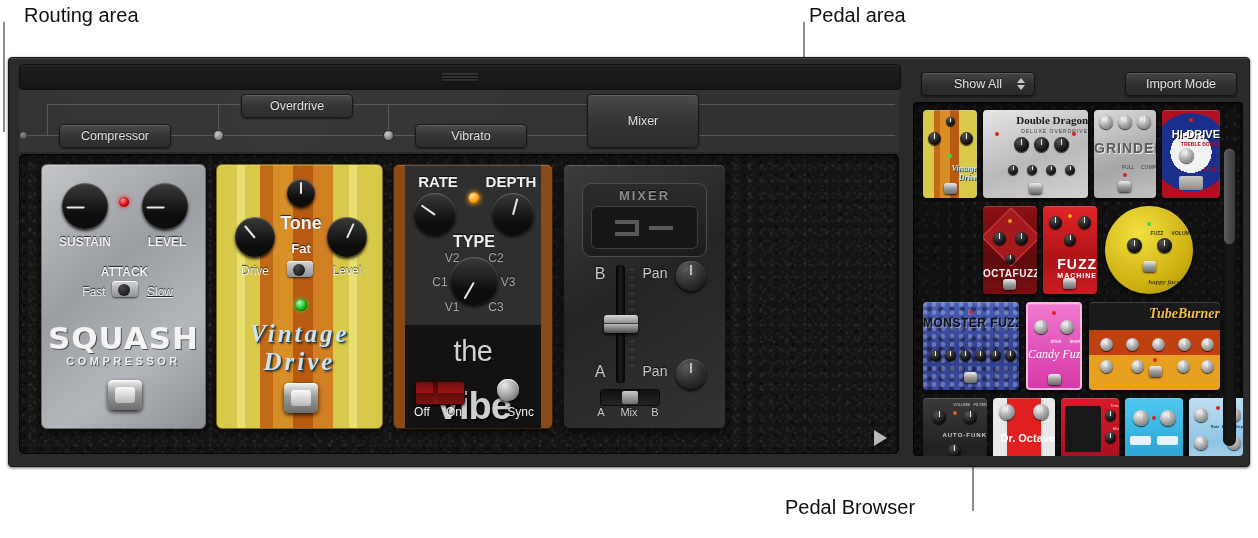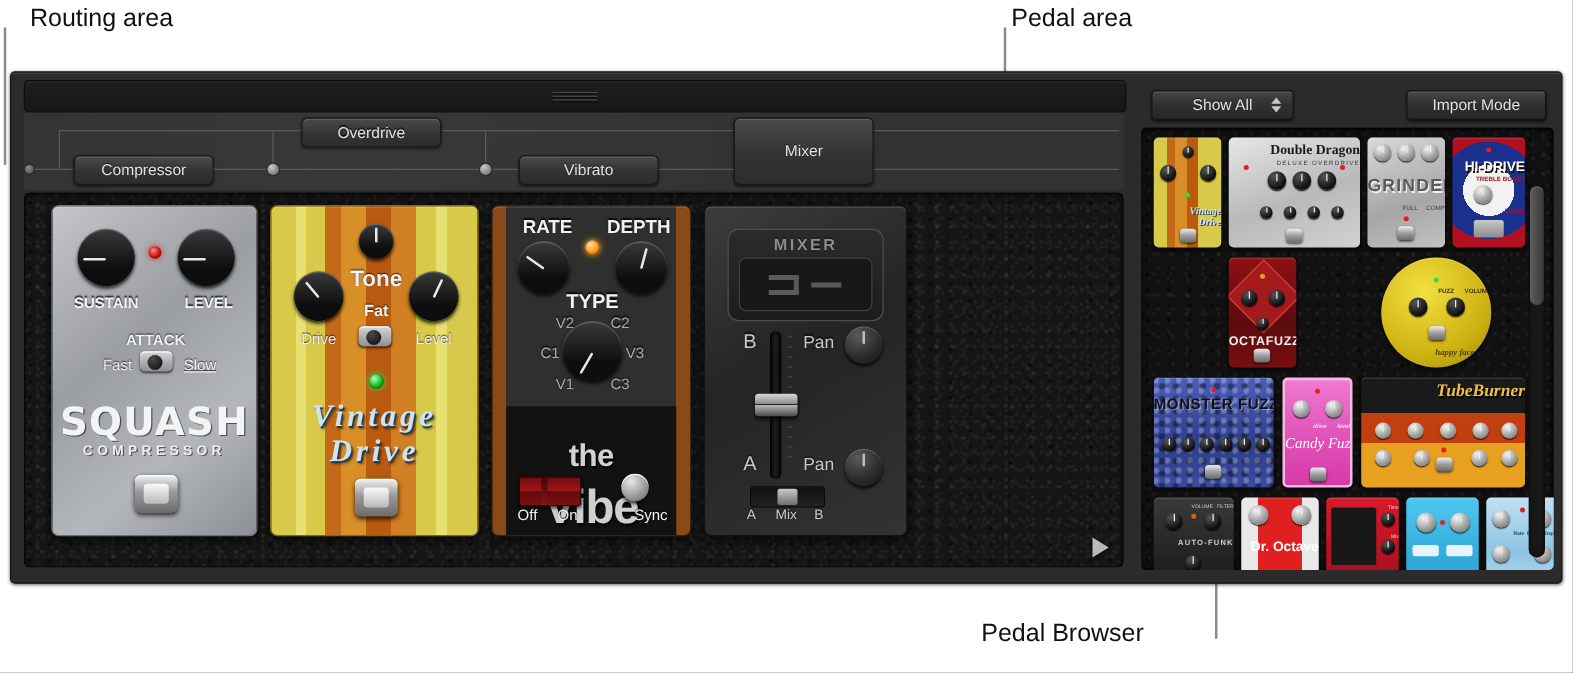--- a/index.html
+++ b/index.html
@@ -163,22 +163,22 @@
     text-shadow:1px 1px 0 #1d4054,2px 2px 2px rgba(0,0,0,.55);}
 
   
   #pedal-vibe{left:374px;width:160px;height:265px;
     background:linear-gradient(90deg,#8a4a18 0 7%, #2f2f2f 7% 93%, #8a4a18 93% 100%);
     border:1px solid #3a2410;}
   #pedal-vibe .vibe-low{position:absolute;left:7%;right:7%;top:160px;bottom:0;
     background:#121212;}
   #pedal-vibe .vibe-the{
     position:absolute;left:0;right:0;top:170px;text-align:center;
-    color:#d3d3d3;font-size:25px;font-weight:bold;letter-spacing:-.5px;
-    text-shadow:1px 1px 1px #000;margin-top:16px;}
+    color:#d3d3d3;font-size:29px;font-weight:normal;letter-spacing:-.5px;
+    text-shadow:1px 1px 1px #000;}
   #pedal-vibe .vibe-name{
     position:absolute;left:0;right:0;top:188px;text-align:center;
     color:#cfcfcf;font-size:38px;font-weight:bold;letter-spacing:-1px;
     text-shadow:1px 2px 2px #000;margin-top:32px;}
   .rocker{
     position:absolute;width:48px;height:22px;border-radius:3px;
     background:linear-gradient(#6e0f10,#a11416 48%,#5e0b0c 52%,#7d1012);
     border:1px solid #2c0506;box-shadow:0 1px 3px rgba(0,0,0,.8);}
   .rocker::after{content:"";position:absolute;left:17px;top:0;bottom:0;width:5px;
     background:linear-gradient(#400708,#8d1214);}
@@ -510,20 +510,30 @@
            background:linear-gradient(#8e1114,#5c0b0d 60%,#7a0f12);">
         <div data-name="bp-of-diamond" style="position:absolute;left:7px;top:10px;width:40px;height:40px;background:#a41a1d;transform:rotate(45deg);border:1px solid #d04040;"></div>
         <div class="mini-led" data-name="bp-of-led" style="left:25px;top:13px;background:#e0a020;"></div>
         <div class="mini-knob" data-name="bp-of-fuzz-knob" style="left:10px;top:26px;width:13px;height:13px;"></div>
         <div class="mini-knob" data-name="bp-of-level-knob" style="left:32px;top:26px;width:13px;height:13px;"></div>
         <div class="mini-knob" data-name="bp-of-tone-knob" style="left:22px;top:48px;width:10px;height:10px;"></div>
         <div class="bt" data-name="bp-of-label" style="top:62px;color:#f0f0f0;font-weight:bold;font-size:10px;letter-spacing:.5px;">OCTAFUZZ</div>
         <div class="mini-fs" data-name="bp-of-footswitch" style="left:20px;top:73px;"></div>
       </div>
 
+      <div class="bp" data-name="browser-item-fuzz-machine" style="left:130px;top:104px;width:54px;height:88px;
+           background:linear-gradient(#e02428,#b01418 60%,#c81c20);">
+        <div class="mini-knob" data-name="bp-fm-fuzz-knob" style="left:6px;top:10px;width:13px;height:13px;"></div>
+        <div class="mini-knob" data-name="bp-fm-level-knob" style="left:35px;top:10px;width:13px;height:13px;"></div>
+        <div class="mini-led" data-name="bp-fm-led" style="left:25px;top:8px;background:#ffb000;"></div>
+        <div class="mini-knob" data-name="bp-fm-tone-knob" style="left:21px;top:28px;width:12px;height:12px;"></div>
+        <div class="bt" data-name="bp-fm-label" style="top:50px;color:#fff;font-weight:bold;font-size:14px;letter-spacing:1px;">FUZZ</div>
+        <div class="bt" data-name="bp-fm-sub" style="top:66px;color:#fff;font-weight:bold;font-size:7px;letter-spacing:1px;">MACHINE</div>
+        <div class="mini-fs" data-name="bp-fm-footswitch" style="left:20px;top:72px;"></div>
+      </div>
 
       <div class="bp" data-name="browser-item-happy-face-fuzz" style="left:192px;top:104px;width:88px;height:88px;border-radius:50%;
            background:radial-gradient(circle at 38% 30%, #f2e040, #ccb010 65%, #9a8408);">
         <div class="mini-led" data-name="bp-hff-led" style="left:42px;top:16px;background:#2ee03a;"></div>
         <div class="bt" data-name="bp-hff-knob-labels" style="top:24px;color:#3a3208;font-weight:bold;font-size:5px;">FUZZ&nbsp;&nbsp;&nbsp;&nbsp;&nbsp;&nbsp;VOLUME</div>
         <div class="mini-knob" data-name="bp-hff-fuzz-knob" style="left:22px;top:32px;width:15px;height:15px;"></div>
         <div class="mini-knob" data-name="bp-hff-volume-knob" style="left:52px;top:32px;width:15px;height:15px;"></div>
         <div class="mini-fs" data-name="bp-hff-footswitch" style="left:38px;top:55px;"></div>
         <div class="bt" data-name="bp-hff-label" style="top:72px;color:#4a3f0a;font-style:italic;font-weight:bold;font-size:7px;font-family:'Liberation Serif',serif;">happy face fuzz</div>
       </div>

